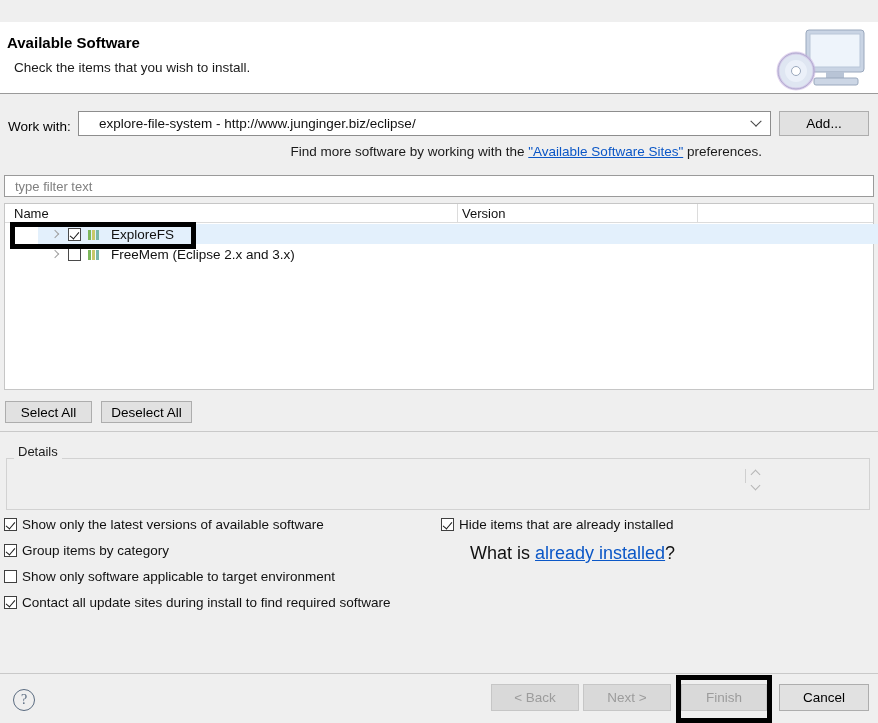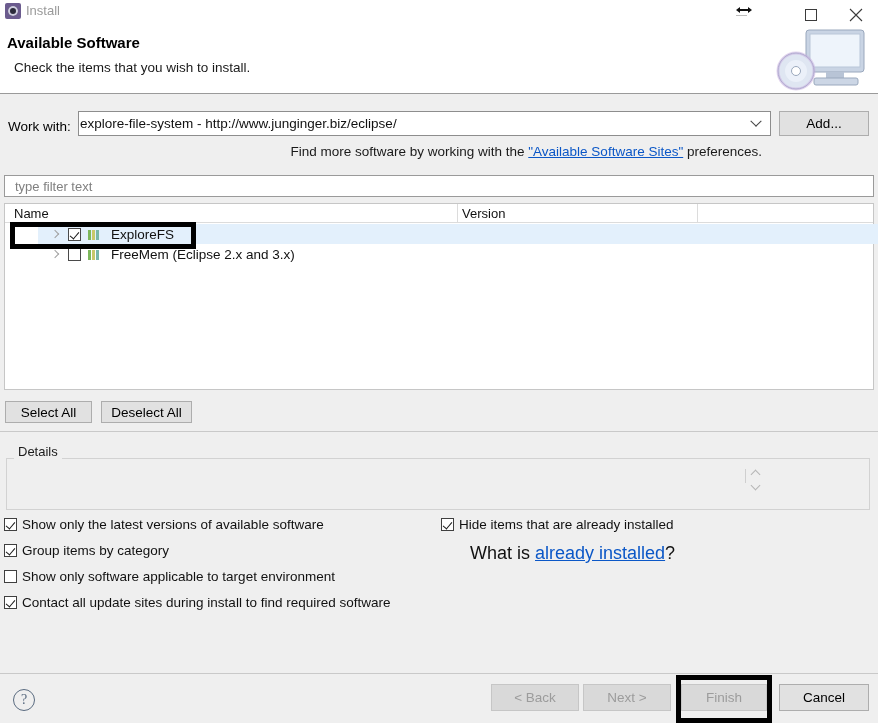--- a/index.html
+++ b/index.html
@@ -71,21 +71,21 @@
   .body { position: absolute; left: 0; top: 94px; width: 770px; height: 579px; background: #efefef; }
 
   .label-workwith {
     position: absolute; left: 8px; top: 25px; font-size: 13.5px;
   }
   .combo {
     position: absolute; left: 78px; top: 17px; width: 693px; height: 25px;
     background: #ffffff; border: 1px solid #8d8d8d;
   }
   .combo-value {
-    position: absolute; left: 1px; top: 4px; font-size: 13.5px; color: #111;
+    position: absolute; left: 20px; top: 4px; font-size: 13.5px; color: #111;
     white-space: nowrap;
   }
   .combo-arrow {
     position: absolute; right: 0; top: 0; width: 28px; height: 23px;
     display: flex; align-items: center; justify-content: center;
   }
   .chev-down {
     width: 8px; height: 8px;
     border-right: 1.4px solid #444; border-bottom: 1.4px solid #444;
     transform: rotate(45deg) translate(-2px,-2px);
@@ -242,42 +242,20 @@
   .btn-next   { left: 583px; width: 88px; }
   .btn-finish { left: 681px; width: 86px; }
   .btn-cancel { left: 779px; width: 90px; }
   .btn.disabled { color: #9c9c9c; background: #d9d9d9; border-color: #c6c6c6; }
 </style>
 </head>
 <body>
 
 <div id="app">
 
-  <div class="titlebar">
-    <div class="title-icon"></div>
-    <div class="title-text">Install</div>
-
-    <div class="resize-cursor">
-      <svg width="18" height="16" viewBox="0 0 18 16">
-        <path d="M1 8 L5 5 L5 7 L13 7 L13 5 L17 8 L13 11 L13 9 L5 9 L5 11 Z" fill="#111"></path>
-      </svg>
-    </div>
-
-    <div class="win-btn win-min">
-      <div class="min-bar"></div>
-    </div>
-    <div class="win-btn win-max">
-      <div class="max-sq"></div>
-    </div>
-    <div class="win-btn win-close">
-      <svg width="14" height="14" viewBox="0 0 14 14">
-        <path d="M1 1 L13 13 M13 1 L1 13" stroke="#3b3b3b" stroke-width="1.1" fill="none"></path>
-      </svg>
-    </div>
-  </div>
 
   <div class="header">
     <div class="header-title">Available Software</div>
     <div class="header-sub">Check the items that you wish to install.</div>
     <div class="header-art">
       <svg width="96" height="66" viewBox="0 0 96 66">
         <rect x="32" y="4" width="58" height="42" rx="3" fill="#c9d4e4" stroke="#9aa8bd"></rect>
         <rect x="36" y="8" width="50" height="33" fill="#eef4fb" stroke="#b9c6d8"></rect>
         <rect x="52" y="46" width="18" height="7" fill="#b8c4d6"></rect>
         <rect x="40" y="52" width="44" height="7" rx="2" fill="#ccd6e5" stroke="#9aa8bd"></rect>

